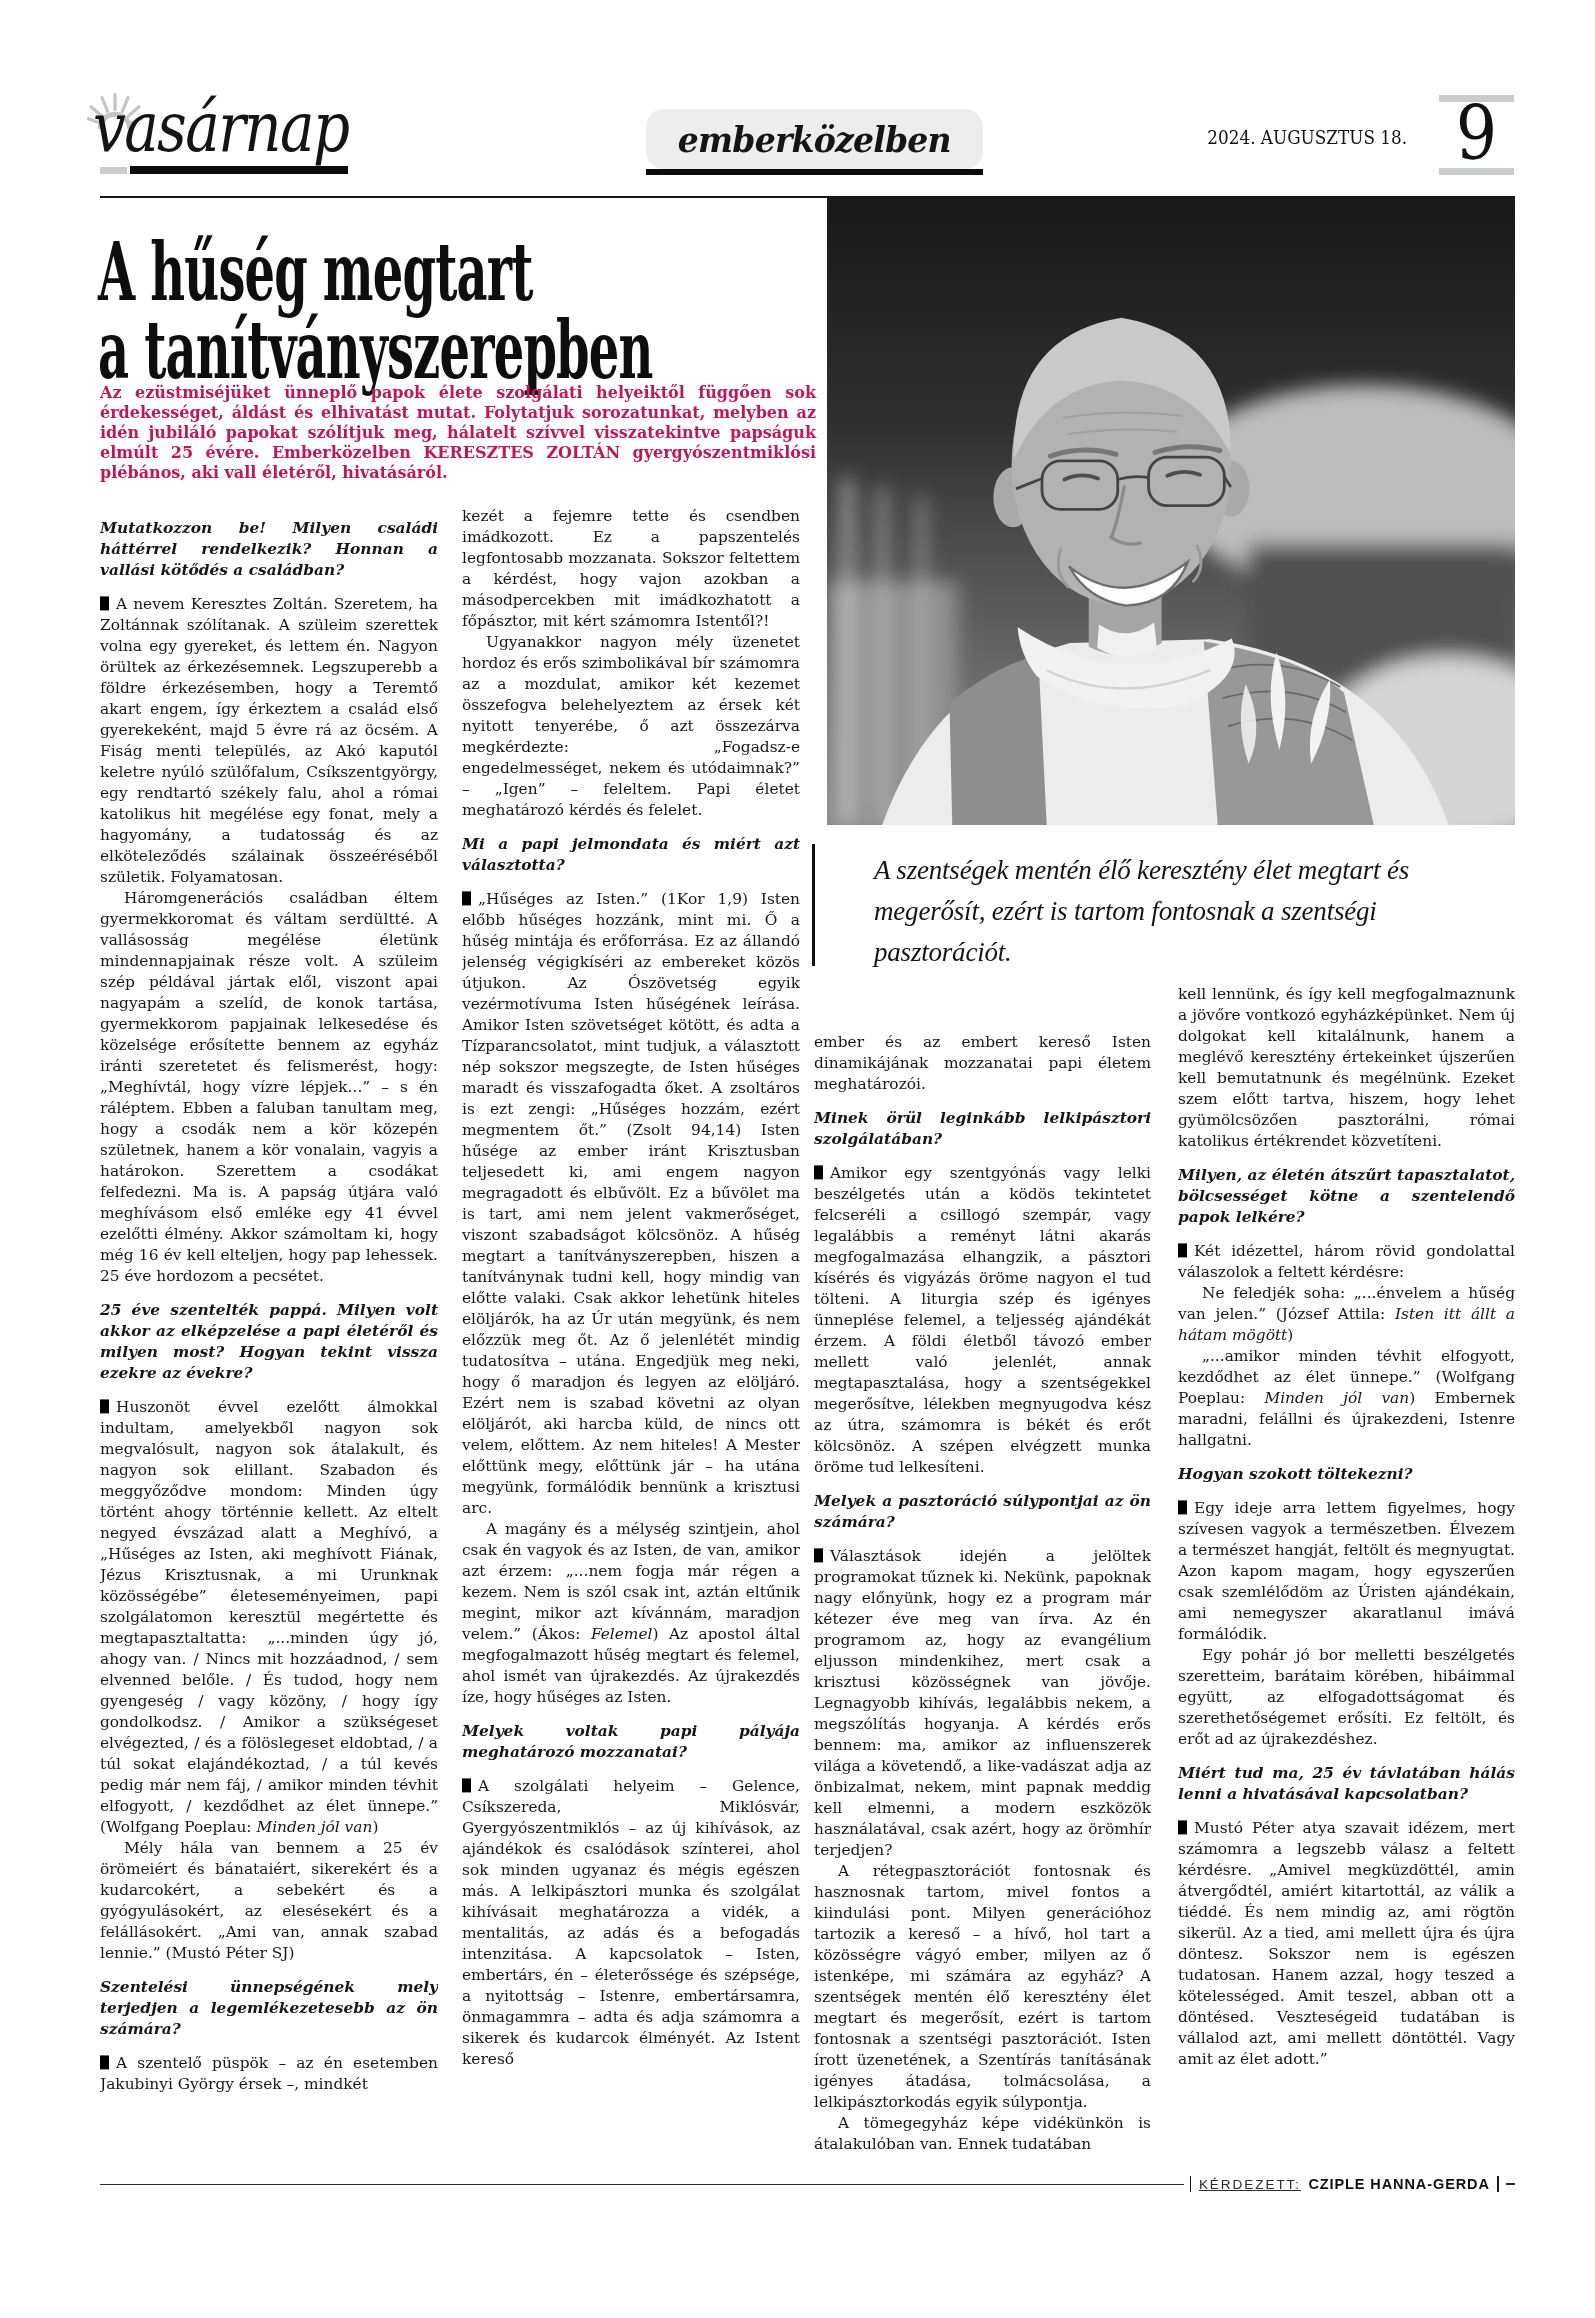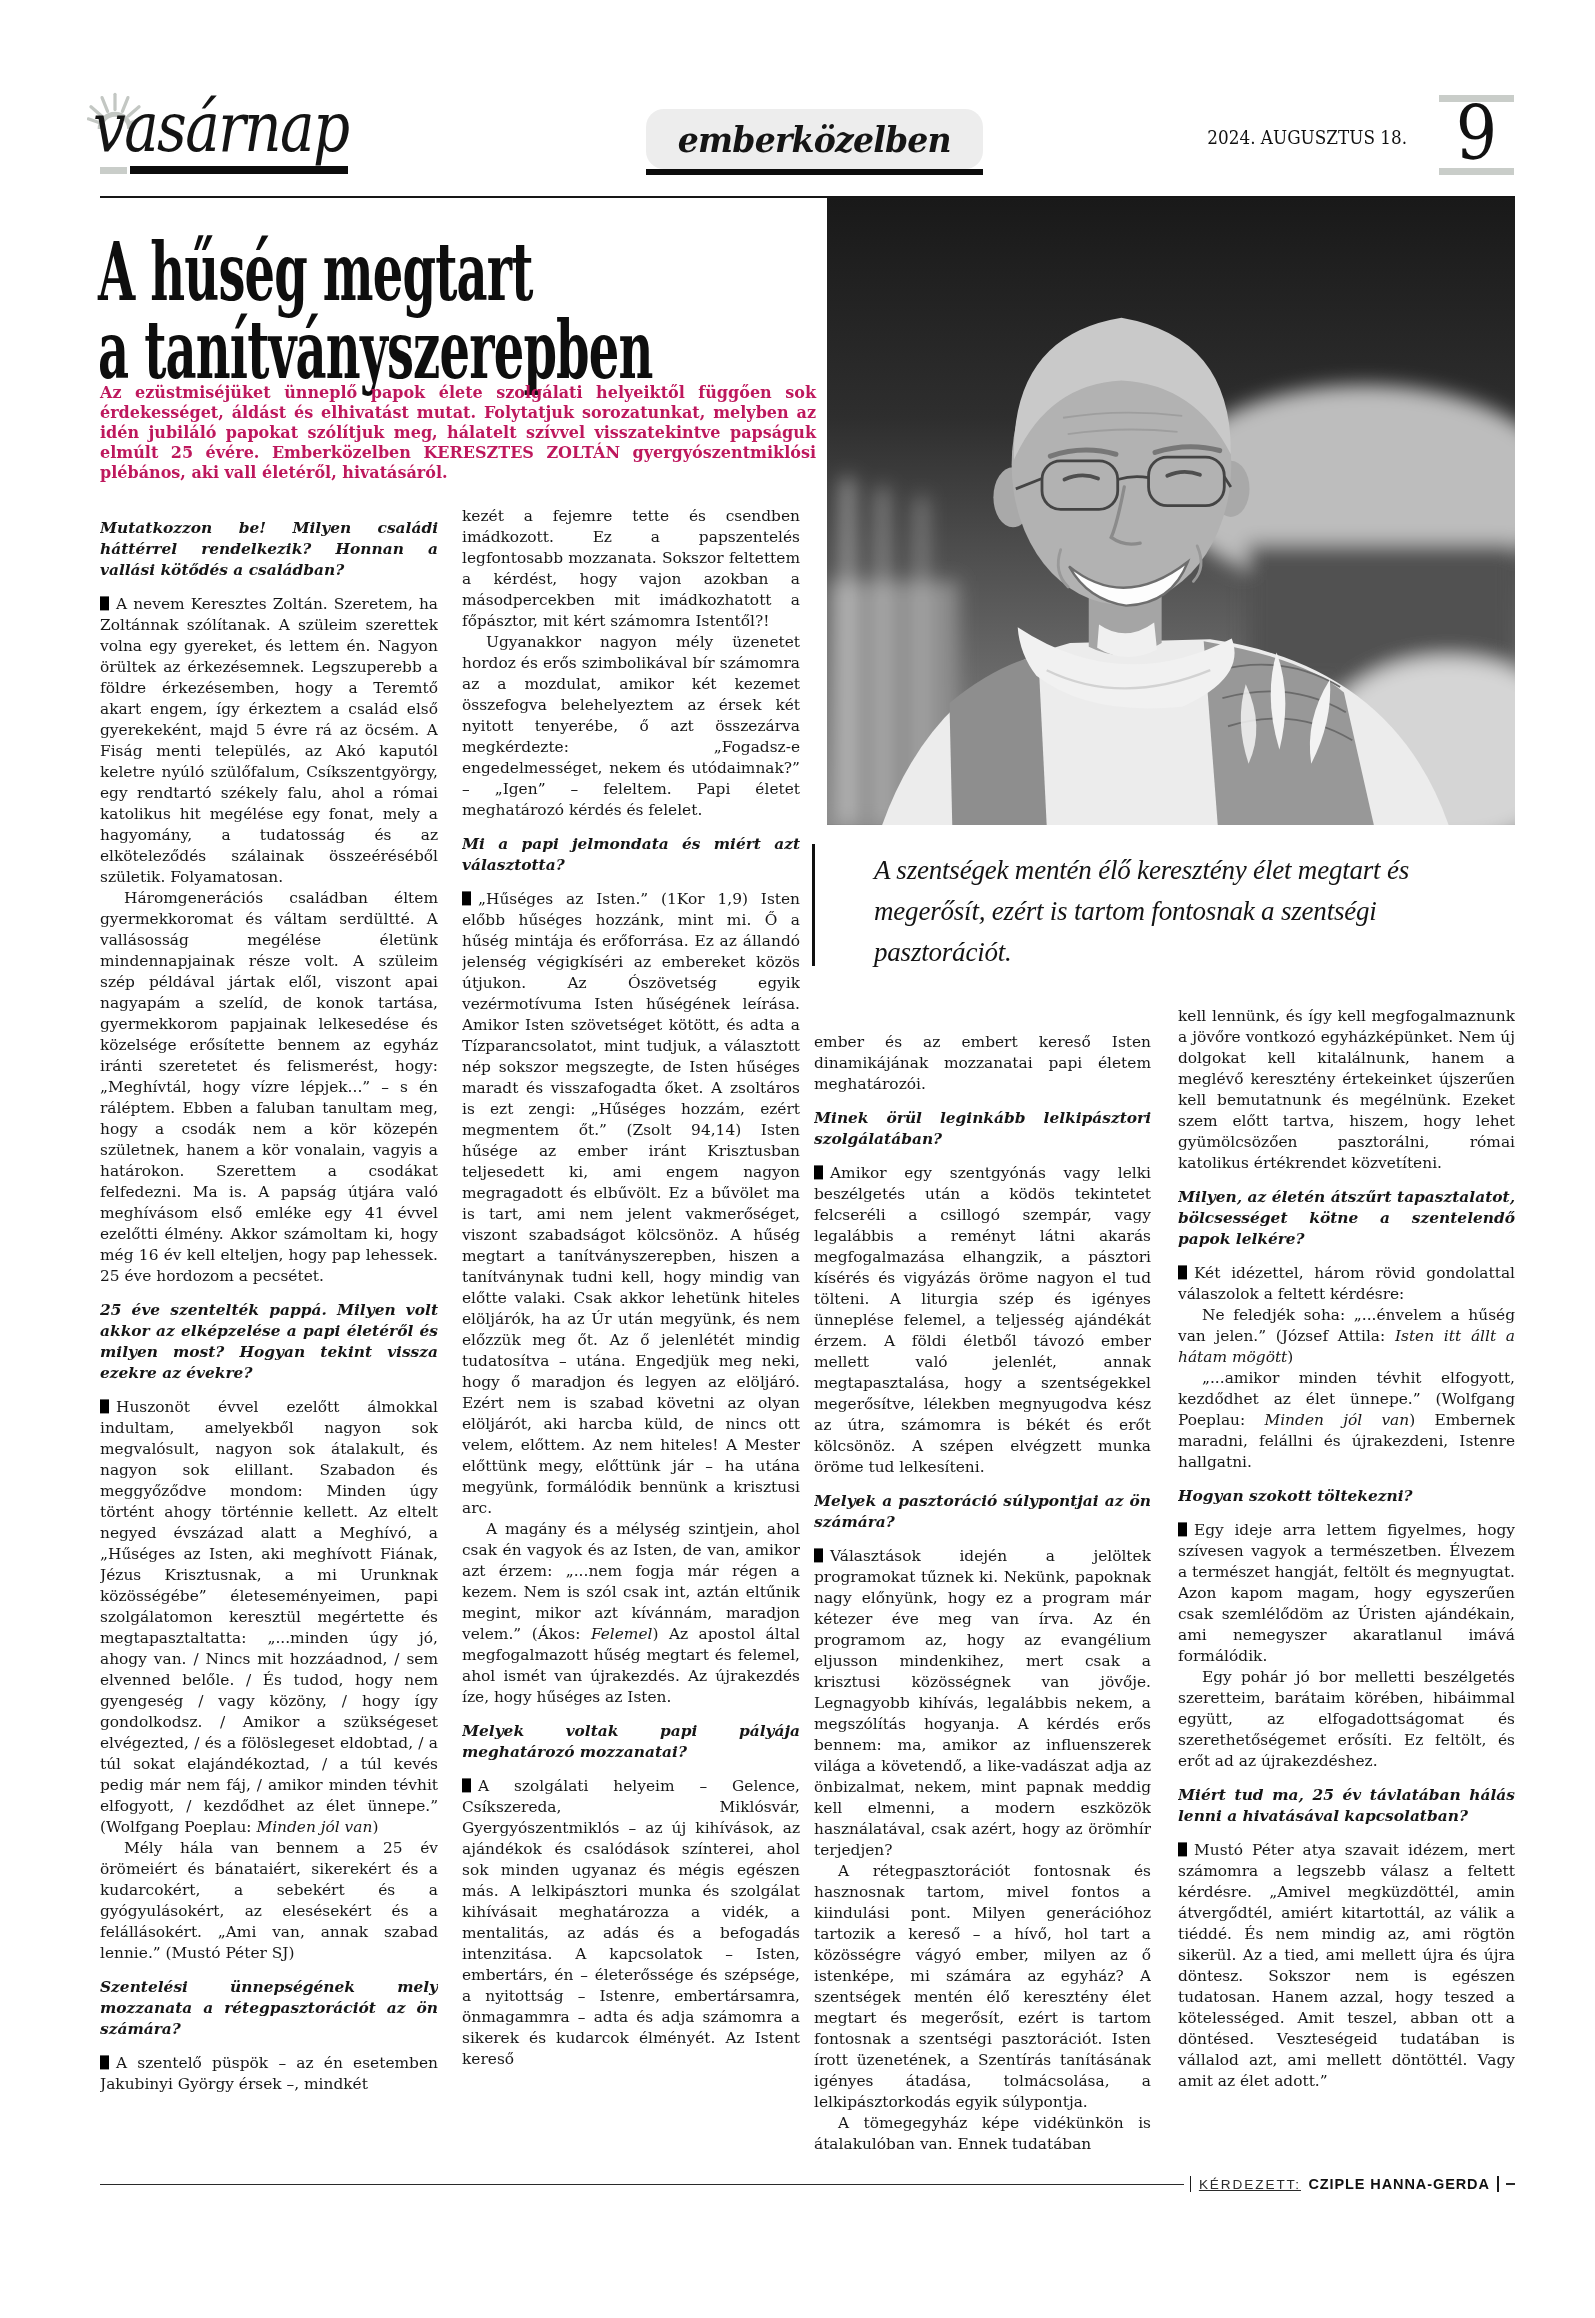--- a/index.html
+++ b/index.html
@@ -38,21 +38,21 @@
      letter-spacing:-1.4px;transform:scaleX(.6);transform-origin:0 0;white-space:nowrap;margin:0;color:#0e0e0e;}
   .lead{left:100px;top:383px;width:716px;font-size:16px;line-height:20px;font-weight:bold;
      text-align:justify;margin:0;color:#be185d;}
 
   
   .col{position:absolute;font-size:15.4px;line-height:21px;text-align:justify;
        hyphens:auto;-webkit-hyphens:auto;color:#161616;}
   #col1{left:100px;top:506px;width:338px;height:1676px;overflow:hidden;}
   #col2{left:462px;top:506px;width:338px;height:1676px;overflow:hidden;}
   #col3{left:814px;top:1032px;width:337px;height:1197px;overflow:hidden;}
-  #col4{left:1178px;top:984px;width:337px;height:1197px;overflow:hidden;margin-top:22px;}
+  #col4{left:1178px;top:984px;width:337px;height:1197px;overflow:hidden;}
   .col p{margin:0;}
   .col .q{font-weight:bold;font-style:italic;margin:13px 0;}
   .col > .q:first-child{margin-top:12px;}
   .a.ind{text-indent:24px;}
   .marker{display:inline-block;width:9px;height:14.5px;background:#000;margin-right:7px;
      transform:translateY(1.4px);}
 
   
   .quote-bar{left:812px;top:844px;width:3.3px;height:122px;background:#101010;}
   .pull-quote{left:862px;top:838px;width:641px;font-size:27px;line-height:41px;
@@ -178,21 +178,21 @@
   <div class="abs quote-bar"></div>
   <blockquote class="abs pull-quote">A szentségek mentén élő keresztény élet megtart és megerősít, ezért is tartom fontosnak a szentségi pasztorációt.</blockquote>
 
   <div id="col1" class="col">
     <p class="q">Mutatkozzon be! Milyen családi háttérrel rendelkezik? Honnan a vallási kötődés a családban?</p>
     <p class="a"><span class="marker"></span><span>A nevem Keresztes Zoltán. Szeretem, ha Zoltánnak szólítanak. A szüleim szerettek volna egy gyereket, és lettem én. Nagyon örültek az érkezésemnek. Legszuperebb a földre érkezésemben, hogy a Teremtő akart engem, így érkeztem a család első gyerekeként, majd 5 évre rá az öcsém. A Fiság menti település, az Akó kaputól keletre nyúló szülőfalum, Csíkszentgyörgy, egy rendtartó székely falu, ahol a római katolikus hit megélése egy fonat, mely a hagyomány, a tudatosság és az elköteleződés szálainak összeéréséből születik. Folyamatosan.</span></p>
     <p class="a ind">Háromgenerációs családban éltem gyermekkoromat és váltam serdültté. A vallásosság megélése életünk mindennapjainak része volt. A szüleim szép példával jártak elől, viszont apai nagyapám a szelíd, de konok tartása, gyermekkorom papjainak lelkesedése és közelsége erősítette bennem az egyház iránti szeretetet és felismerést, hogy: „Meghívtál, hogy vízre lépjek...” – s én ráléptem. Ebben a faluban tanultam meg, hogy a csodák nem a kör közepén születnek, hanem a kör vonalain, vagyis a határokon. Szerettem a csodákat felfedezni. Ma is.  A papság útjára való meghívásom első emléke egy 41 évvel ezelőtti élmény. Akkor számoltam ki, hogy még 16 év kell elteljen, hogy pap lehessek. 25 éve hordozom a pecsétet.</p>
     <p class="q">25 éve szentelték pappá. Milyen volt akkor az elképzelése a papi életéről és milyen most? Hogyan tekint vissza ezekre az évekre?</p>
     <p class="a"><span class="marker"></span><span>Huszonöt évvel ezelőtt álmokkal indultam, amelyekből nagyon sok megvalósult, nagyon sok átalakult, és nagyon sok elillant. Szabadon és meggyőződve mondom: Minden úgy történt ahogy történnie kellett. Az eltelt negyed évszázad alatt a Meghívó, a „Hűséges az Isten, aki meghívott Fiának, Jézus Krisztusnak, a mi Urunknak közösségébe” életeseményeimen, papi szolgálatomon keresztül megértette és megtapasztaltatta: „...minden úgy jó, ahogy van. / Nincs mit hozzáadnod, / sem elvenned belőle. / És tudod, hogy nem gyengeség / vagy közöny, / hogy így gondolkodsz. / Amikor a szükségeset elvégezted, / és a fölöslegeset eldobtad, / a túl sokat elajándékoztad, / a túl kevés pedig már nem fáj, / amikor minden tévhit elfogyott, / kezdődhet az élet ünnepe.” (Wolfgang Poeplau: <i>Minden jól van</i>)</span></p>
     <p class="a ind">Mély hála van bennem  a 25 év örömeiért és bánataiért, sikerekért és a kudarcokért, a sebekért és a gyógyulásokért, az elesésekért és a felállásokért. „Ami van, annak szabad lennie.” (Mustó Péter SJ)</p>
-    <p class="q">Szentelési ünnepségének mely mozzanata a rétegpasztorációt az ön számára?</p>
+    <p class="q">Szentelési ünnepségének mely terjedjen a legemlékezetesebb az ön számára?</p>
     <p class="a"><span class="marker"></span><span>A szentelő püspök – az én esetemben Jakubinyi György érsek –, mindkét</span></p>
   </div>
 
   <div id="col2" class="col">
     <p class="a">kezét a fejemre tette és csendben imádkozott. Ez a papszentelés legfontosabb mozzanata. Sokszor feltettem a kérdést, hogy vajon azokban a másodpercekben mit imádkozhatott a főpásztor, mit kért számomra Istentől?!</p>
     <p class="a ind">Ugyanakkor nagyon mély üzenetet hordoz és erős szimbolikával bír számomra az a mozdulat, amikor két kezemet összefogva belehelyeztem az érsek két nyitott tenyerébe, ő azt összezárva megkérdezte: „Fogadsz-e engedelmességet, nekem és utódaimnak?” – „Igen” – feleltem. Papi életet meghatározó kérdés és felelet.</p>
     <p class="q">Mi a papi jelmondata és miért azt választotta?</p>
     <p class="a"><span class="marker"></span><span>„Hűséges az Isten.” (1Kor 1,9) Isten előbb hűséges hozzánk, mint mi. Ő a hűség mintája és erőforrása. Ez az állandó jelenség végigkíséri az embereket közös útjukon. Az Ószövetség egyik vezérmotívuma Isten hűségének leírása. Amikor Isten szövetséget kötött, és adta a Tízparancsolatot, mint tudjuk, a választott nép sokszor megszegte, de Isten hűséges maradt és visszafogadta őket. A zsoltáros is ezt zengi: „Hűséges hozzám, ezért megmentem őt.” (Zsolt 94,14) Isten hűsége az ember iránt Krisztusban teljesedett ki, ami engem nagyon megragadott és elbűvölt. Ez a bűvölet ma is tart, ami nem jelent vakmerőséget, viszont szabadságot kölcsönöz. A hűség megtart a tanítványszerepben, hiszen a tanítványnak tudni kell, hogy mindig van előtte valaki. Csak akkor lehetünk hiteles elöljárók, ha az Úr után megyünk, és nem előzzük meg őt. Az ő jelenlétét mindig tudatosítva – utána. Engedjük meg neki, hogy ő maradjon és legyen az elöljáró. Ezért nem is szabad követni az olyan elöljárót, aki harcba küld, de nincs ott velem, előttem. Az nem hiteles! A Mester előttünk megy, előttünk jár – ha utána megyünk, formálódik bennünk a krisztusi arc.</span></p>
     <p class="a ind">A magány és a mélység szintjein, ahol csak én vagyok és az Isten, de van, amikor azt érzem: „...nem fogja már régen a kezem. Nem is szól csak int, aztán eltűnik megint, mikor azt kívánnám, maradjon velem.” (Ákos: <i>Felemel</i>) Az apostol által megfogalmazott hűség megtart és felemel, ahol ismét van újrakezdés. Az újrakezdés íze, hogy hűséges az Isten.</p>
     <p class="q">Melyek voltak papi pályája meghatározó mozzanatai?</p>

